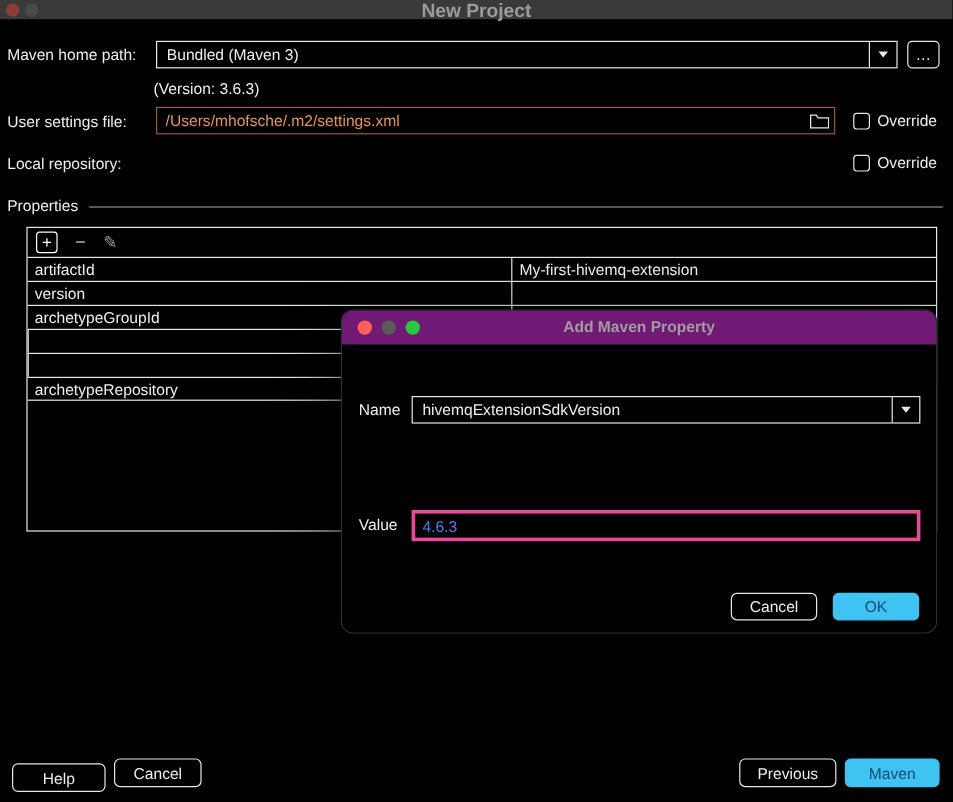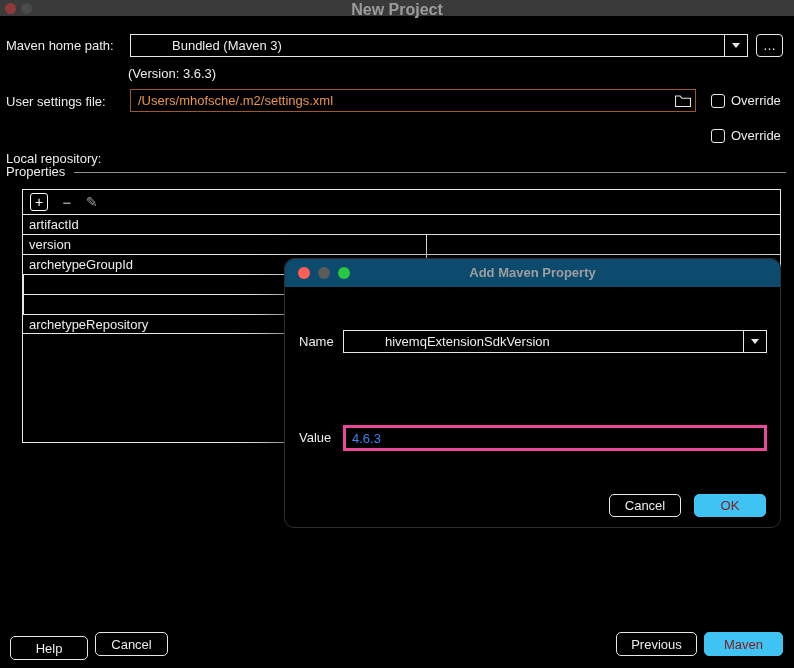--- a/index.html
+++ b/index.html
@@ -7,27 +7,27 @@
   #app { position:relative; width:794px; height:668px; background:#000; overflow:hidden; color:#ededed; font-size:13px; }
 
   
   .titlebar { position:absolute; left:0; top:0; width:794px; height:16px; background:#3a3a3a; }
   .titlebar .title { position:absolute; left:0; right:0; top:1px; text-align:center; font-weight:bold; font-size:16px; color:#9b9b9b; }
   .light { position:absolute; top:3px; width:11px; height:11px; border-radius:50%; }
 
   .label { position:absolute; color:#ededed; line-height:16px; }
 
   
-  .combo { position:absolute; border:1px solid #e8e8e8; background:#000; display:flex; align-items:center;padding-left:33px; }
+  .combo { position:absolute; border:1px solid #e8e8e8; background:#000; display:flex; align-items:center; }
   .combo .ctext { flex:1; padding-left:8px; color:#ededed; white-space:nowrap; overflow:hidden; }
   .combo .arrowbox { width:23px; align-self:stretch; border-left:1px solid #e8e8e8; display:flex; align-items:center; justify-content:center; }
   .tri { width:0; height:0; border-left:4px solid transparent; border-right:4px solid transparent; border-top:5px solid #e8e8e8; }
 
   .btn { position:absolute; background:#000; border:1px solid #e8e8e8; border-radius:5px; color:#ededed; display:flex; align-items:center; justify-content:center; font-size:13px; cursor:default; }
-  .btn.primary { background:#3fc3f3; border-color:#3fc3f3; color:#7f1d1d; }
+  .btn.primary { background:#3fc3f3; border-color:#3fc3f3; color:#0c4a6e; }
 
   .pathfield { position:absolute; }
   .pathfield input { width:100%; height:100%; background:#000; border:1px solid #9a5b28; color:#e8954a; font:13px "Liberation Sans","DejaVu Sans",sans-serif; padding:0 26px 0 7px; outline:none; }
   .pathfield .folder { position:absolute; right:5px; top:50%; transform:translateY(-50%); line-height:0; }
 
   .checkbox { position:absolute; width:14px; height:14px; border:1.5px solid #e8e8e8; border-radius:3px; background:#000; }
   .sep-line { position:absolute; height:1px; background:#8f8f8f; }
 
   
   .table { position:absolute; left:22px; top:189px; width:759px; height:254px; border:1px solid #e8e8e8; background:#000; }
@@ -35,21 +35,21 @@
   .tool-add { width:18px; height:18px; border:1px solid #fff; border-radius:3px; display:flex; align-items:center; justify-content:center; color:#fff; font-size:14px; line-height:1; }
   .tool-rem { width:16px; height:18px; display:flex; align-items:center; justify-content:center; color:#c9c9c9; font-size:15px; }
   .tool-edit { color:#9a9a9a; font-size:14px; line-height:1; }
   .trow { height:20px; border-top:1px solid #e8e8e8; display:flex; }
   .trow:last-of-type { border-bottom:1px solid #e8e8e8; }
   .trow .k { width:403px; padding-left:6px; line-height:19px; white-space:nowrap; overflow:hidden; }
   .trow .v { flex:1; border-left:1px solid #e8e8e8; padding-left:6px; line-height:19px; white-space:nowrap; overflow:hidden; }
 
   
   .dialog { position:absolute; left:284px; top:258px; width:497px; height:270px; background:#000; border-radius:10px; border:1px solid #2e2e2e; box-shadow:0 16px 50px rgba(0,0,0,0.8); }
-  .dlg-titlebar { position:relative; height:28px; background:#0c4a6e; border-radius:9px 9px 0 0; }
+  .dlg-titlebar { position:relative; height:28px; background:#701a75; border-radius:9px 9px 0 0; }
   .dlg-title { position:absolute; left:0; right:0; top:6px; text-align:center; font-weight:bold; font-size:13px; color:#9e9e9e; }
   .dlg-light { position:absolute; top:8px; width:12px; height:12px; border-radius:50%; }
   .dlg-label { position:absolute; color:#ededed; line-height:16px; }
   .valuefield { position:absolute; left:58px; top:166px; width:424px; height:26px; }
   .valuefield input { width:100%; height:100%; background:#000; border:3px solid #ec4899; color:#3b82f6; font:13px "Liberation Sans","DejaVu Sans",sans-serif; padding:0 6px; outline:none; }
 </style>
 </head>
 <body>
 
 <div id="app">
@@ -76,35 +76,36 @@
     <input type="text" value="/Users/mhofsche/.m2/settings.xml" style="">
     <span class="folder">
       <svg width="16" height="13" viewBox="0 0 16 13">
           <path d="M0.5 1.5 h4.7 l1.6 2.2 h8.7 v8.3 h-15 z" fill="none" stroke="#e8e8e8" stroke-width="1.1"></path>
         </svg>
     </span>
   </div>
   <div class="checkbox" style="left:711px; top:94px;"></div>
   <div class="label" style="left:731px; top:93px;">Override</div>
 
-  <div class="label" style="left:6px; top:129px;margin-top:22px;">Local repository:</div>
+  <div class="label" style="left:6px; top:129px;">Local repository:</div>
   <div class="checkbox" style="left:711px; top:129px;"></div>
   <div class="label" style="left:731px; top:128px;">Override</div>
 
   <div class="label" style="left:6px; top:164px;">Properties</div>
   <div class="sep-line" style="left:74px; top:172px; width:712px;"></div>
 
   <div class="table">
     <div class="tb-toolbar">
       <div class="tool-add">+</div>
       <div class="tool-rem">−</div>
       <div class="tool-edit">✎</div>
     </div>
     <div class="trow">
       <div class="k">artifactId</div>
+      <div class="v">My-first-hivemq-extension</div>
     </div>
     <div class="trow">
       <div class="k">version</div>
       <div class="v"></div>
     </div>
     <div class="trow">
       <div class="k">archetypeGroupId</div>
       <div class="v"></div>
     </div>
     <div class="trow">

